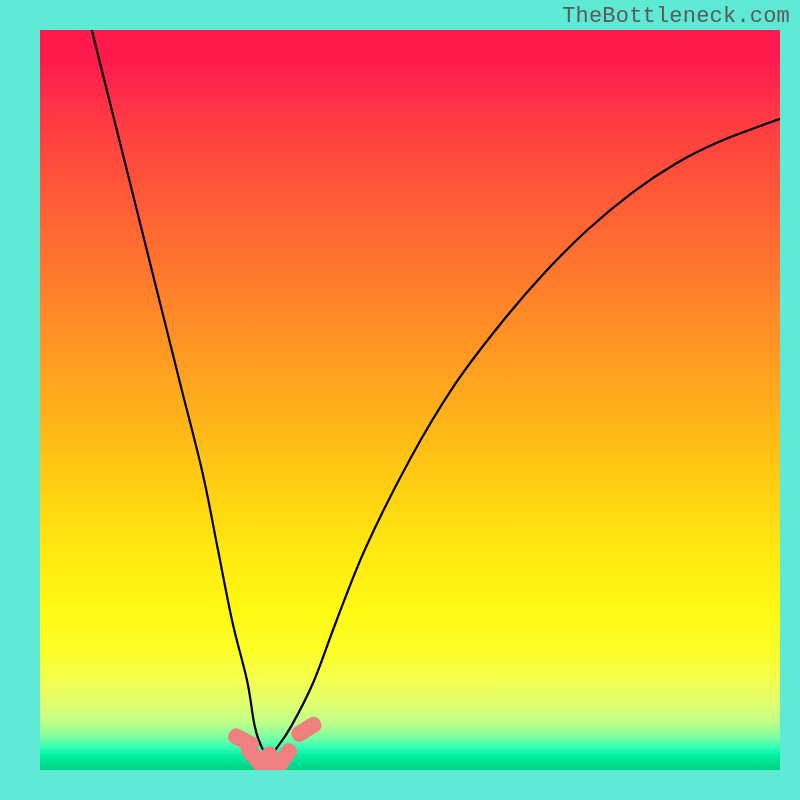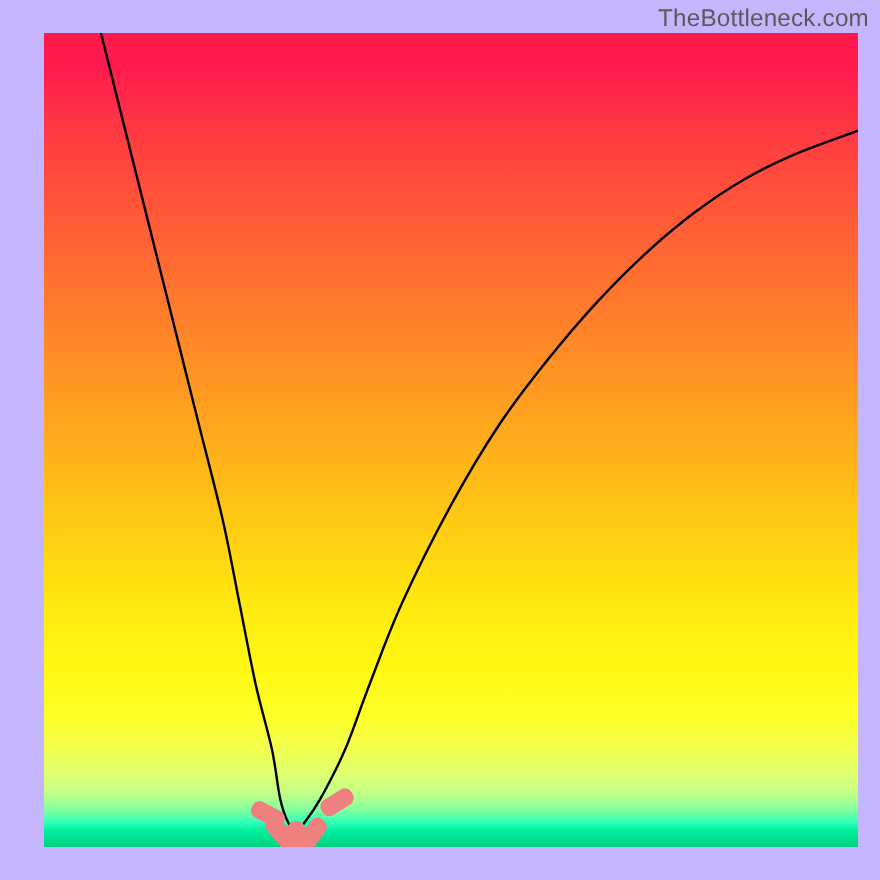--- a/index.html
+++ b/index.html
@@ -10,21 +10,22 @@
     background: #000;
     overflow: hidden;
     font-family: Arial, Helvetica, sans-serif;
   }
   .frame {
     position: absolute;
     left: 0;
     top: 0;
     width: 800px;
     height: 800px;
-    background: #c4b5fd;
+    background: #5eead4;
+    font-family: Liberation Mono, monospace;
   }
   .plot {
     position: absolute;
     left: 40px;
     top: 30px;
     width: 740px;
     height: 740px;
     background: linear-gradient(
       to bottom,
       #ff1a4d 0%,

